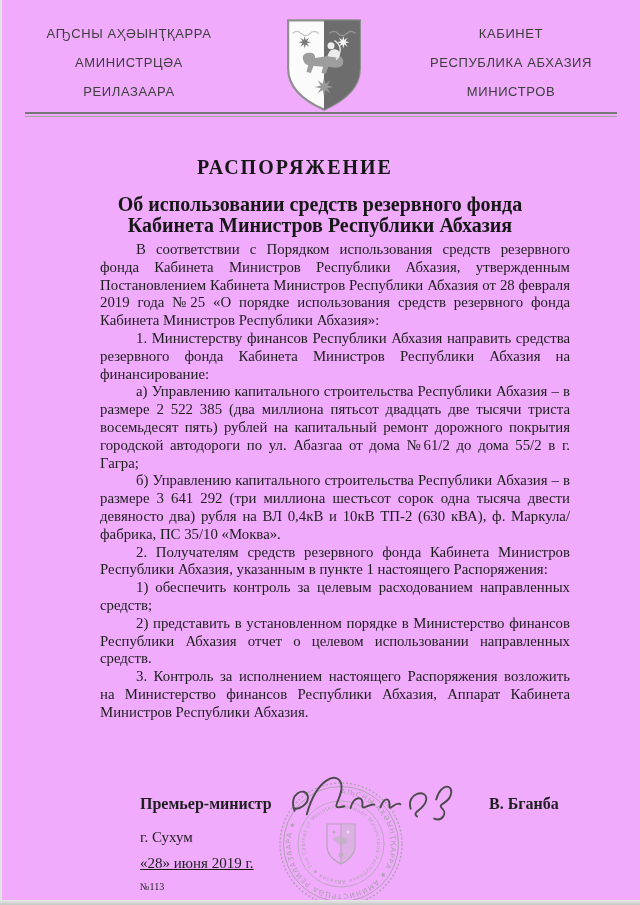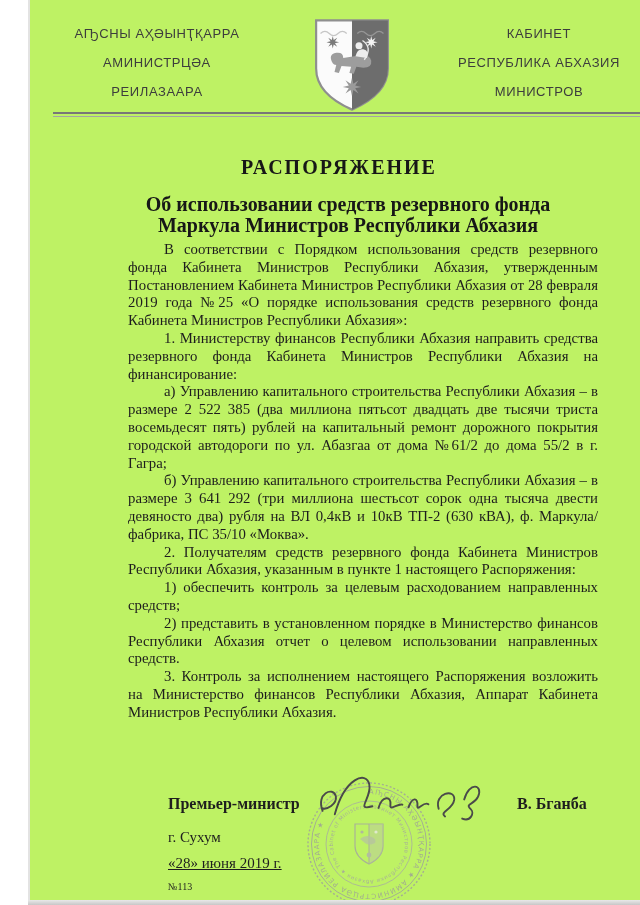--- a/index.html
+++ b/index.html
@@ -4,21 +4,21 @@
 <style>
   html, body { margin: 0; padding: 0; }
   body {
     width: 640px; height: 905px;
     position: relative;
     background: #ffffff;
     font-family: "Liberation Serif", serif;
     color: #1e1e1e;
     overflow: hidden;
   }
-  .scan-page { position: absolute; inset: 0; background: #bef264; margin-left: 28px; }
+  .scan-page { position: absolute; inset: 0; background: #f0abfc; }
 
   
   .hdr-block {
     position: absolute; top: 26px; width: 218px;
     text-align: center;
     font-family: "Liberation Sans", sans-serif;
     font-size: 13px; color: #3d3d3d; letter-spacing: 0.6px;
   }
   .hdr-left  { left: 20px; }
   .hdr-right { left: 402px; }
@@ -26,21 +26,21 @@
 
   .emblem { position: absolute; left: 280px; top: 16px; }
 
   .rule {
     position: absolute; top: 112px; left: 25px; width: 592px; height: 2px;
     border-top: 2px solid #787878; border-bottom: 1px solid #a4a4a4;
   }
 
   
   .doc-title {
-    position: absolute; top: 156px; left: 16px; width: 590px;
+    position: absolute; top: 156px; left: 0; width: 590px;
     text-align: center; font-weight: bold; font-size: 20px; letter-spacing: 2px;
     color: #171717;
   }
   .doc-subtitle {
     position: absolute; top: 194px; left: 0; width: 640px;
     text-align: center; font-weight: bold; font-size: 20px; line-height: 21px;
     color: #171717;
   }
 
   
@@ -102,21 +102,21 @@
     <div class="hdr-line">КАБИНЕТ</div>
     <div class="hdr-line">РЕСПУБЛИКА АБХАЗИЯ</div>
     <div class="hdr-line">МИНИСТРОВ</div>
   </div>
 
   <div class="rule"></div>
 
   <div class="doc-title">РАСПОРЯЖЕНИЕ</div>
   <div class="doc-subtitle">
     <div>Об использовании средств резервного фонда</div>
-    <div>Маркула Министров Республики Абхазия</div>
+    <div>Кабинета Министров Республики Абхазия</div>
   </div>
 
   <div class="body-text">
     <p>В соответствии с Порядком использования средств резервного фонда Кабинета Министров Республики Абхазия, утвержденным Постановлением Кабинета Министров Республики Абхазия от 28 февраля 2019 года №25 «О порядке использования средств резервного фонда Кабинета Министров Республики Абхазия»:</p>
     <p>1. Министерству финансов Республики Абхазия направить средства резервного фонда Кабинета Министров Республики Абхазия на финансирование:</p>
     <p>а) Управлению капитального строительства Республики Абхазия – в размере 2 522 385 (два миллиона пятьсот двадцать две тысячи триста восемьдесят пять) рублей на капитальный ремонт дорожного покрытия городской автодороги по ул. Абазгаа от дома №61/2 до дома 55/2 в г. Гагра;</p>
     <p>б) Управлению капитального строительства Республики Абхазия – в размере 3 641 292 (три миллиона шестьсот сорок одна тысяча двести девяносто два) рубля на ВЛ 0,4кВ и 10кВ ТП-2 (630 кВА), ф. Маркула/фабрика, ПС 35/10 «Моква».</p>
     <p>2. Получателям средств резервного фонда Кабинета Министров Республики Абхазия, указанным в пункте 1 настоящего Распоряжения:</p>
     <p>1) обеспечить контроль за целевым расходованием направленных средств;</p>
     <p>2) представить в установленном порядке в Министерство финансов Республики Абхазия отчет о целевом использовании направленных средств.</p>

